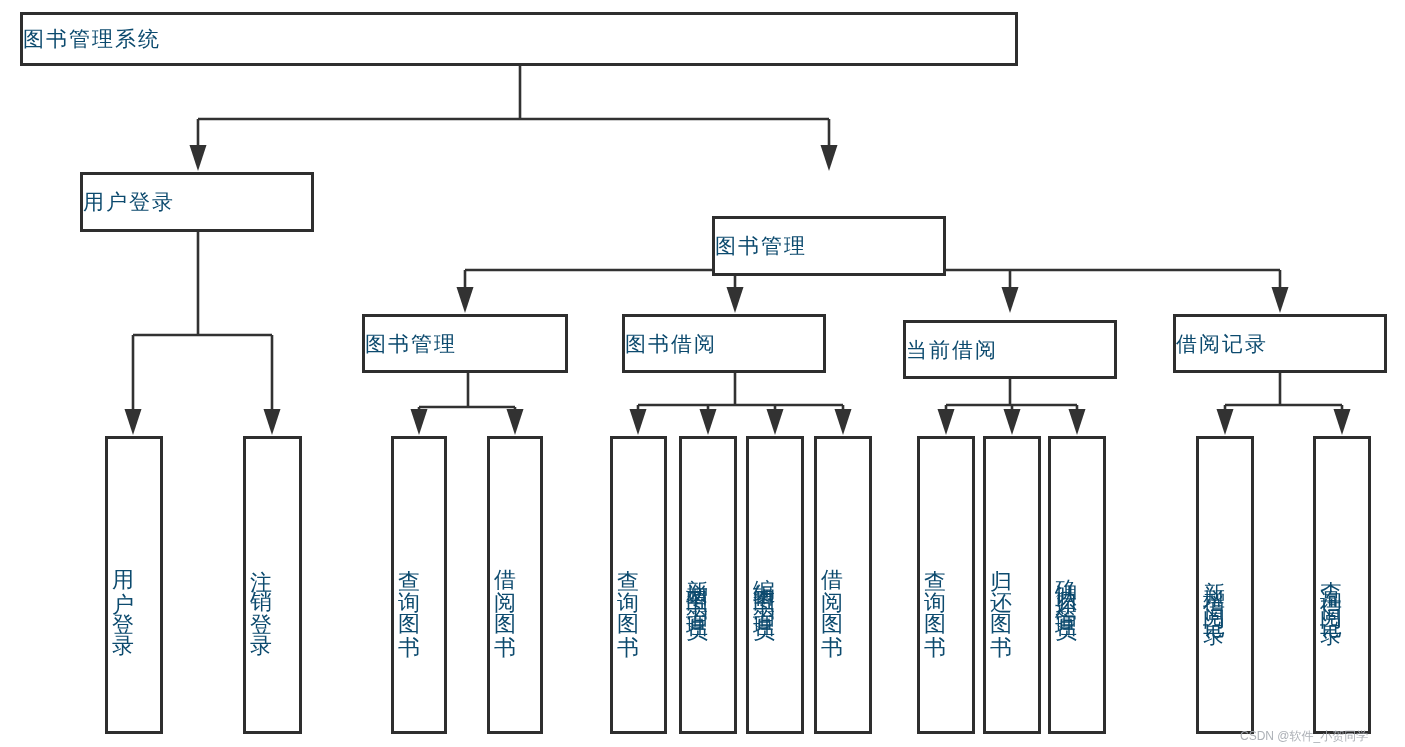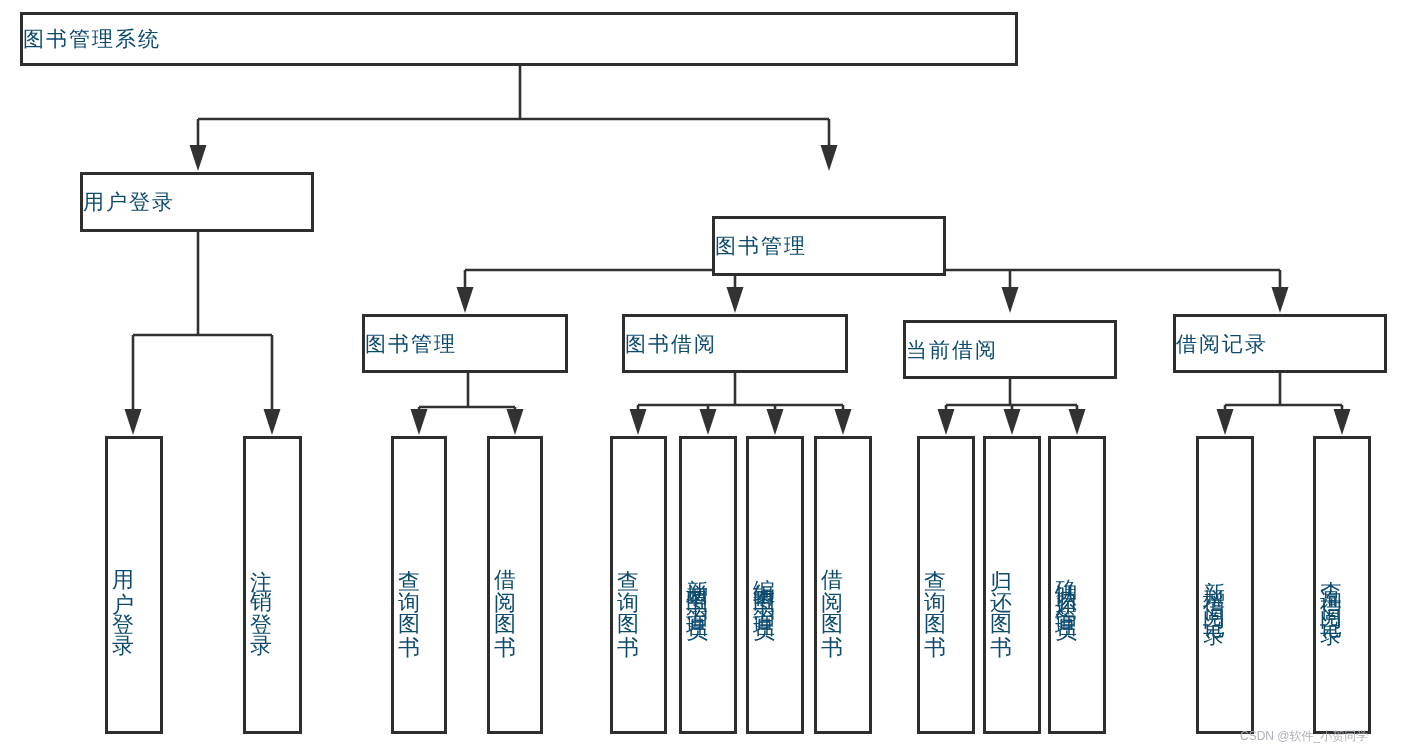--- a/index.html
+++ b/index.html
@@ -105,21 +105,21 @@
   <div class="box" style="left:80px;top:172px;width:234px;height:60px;">
     <span class="h-label">用户登录</span>
   </div>
   <div class="box" style="left:712px;top:172px;width:234px;height:60px;margin-top:44px;">
     <span class="h-label">图书管理</span>
   </div>
 
   <div class="box" style="left:362px;top:314px;width:206px;height:59px;">
     <span class="h-label">图书管理</span>
   </div>
-  <div class="box" style="left:622px;top:314px;width:226px;height:59px;">
+  <div class="box" style="left:622px;top:314px;width:204px;height:59px;">
     <span class="h-label">图书借阅</span>
   </div>
   <div class="box" style="left:903px;top:320px;width:214px;height:59px;">
     <span class="h-label">当前借阅</span>
   </div>
   <div class="box" style="left:1173px;top:314px;width:214px;height:59px;">
     <span class="h-label">借阅记录</span>
   </div>
 
   <div class="box" style="left:105px;top:436px;width:58px;height:298px;">

